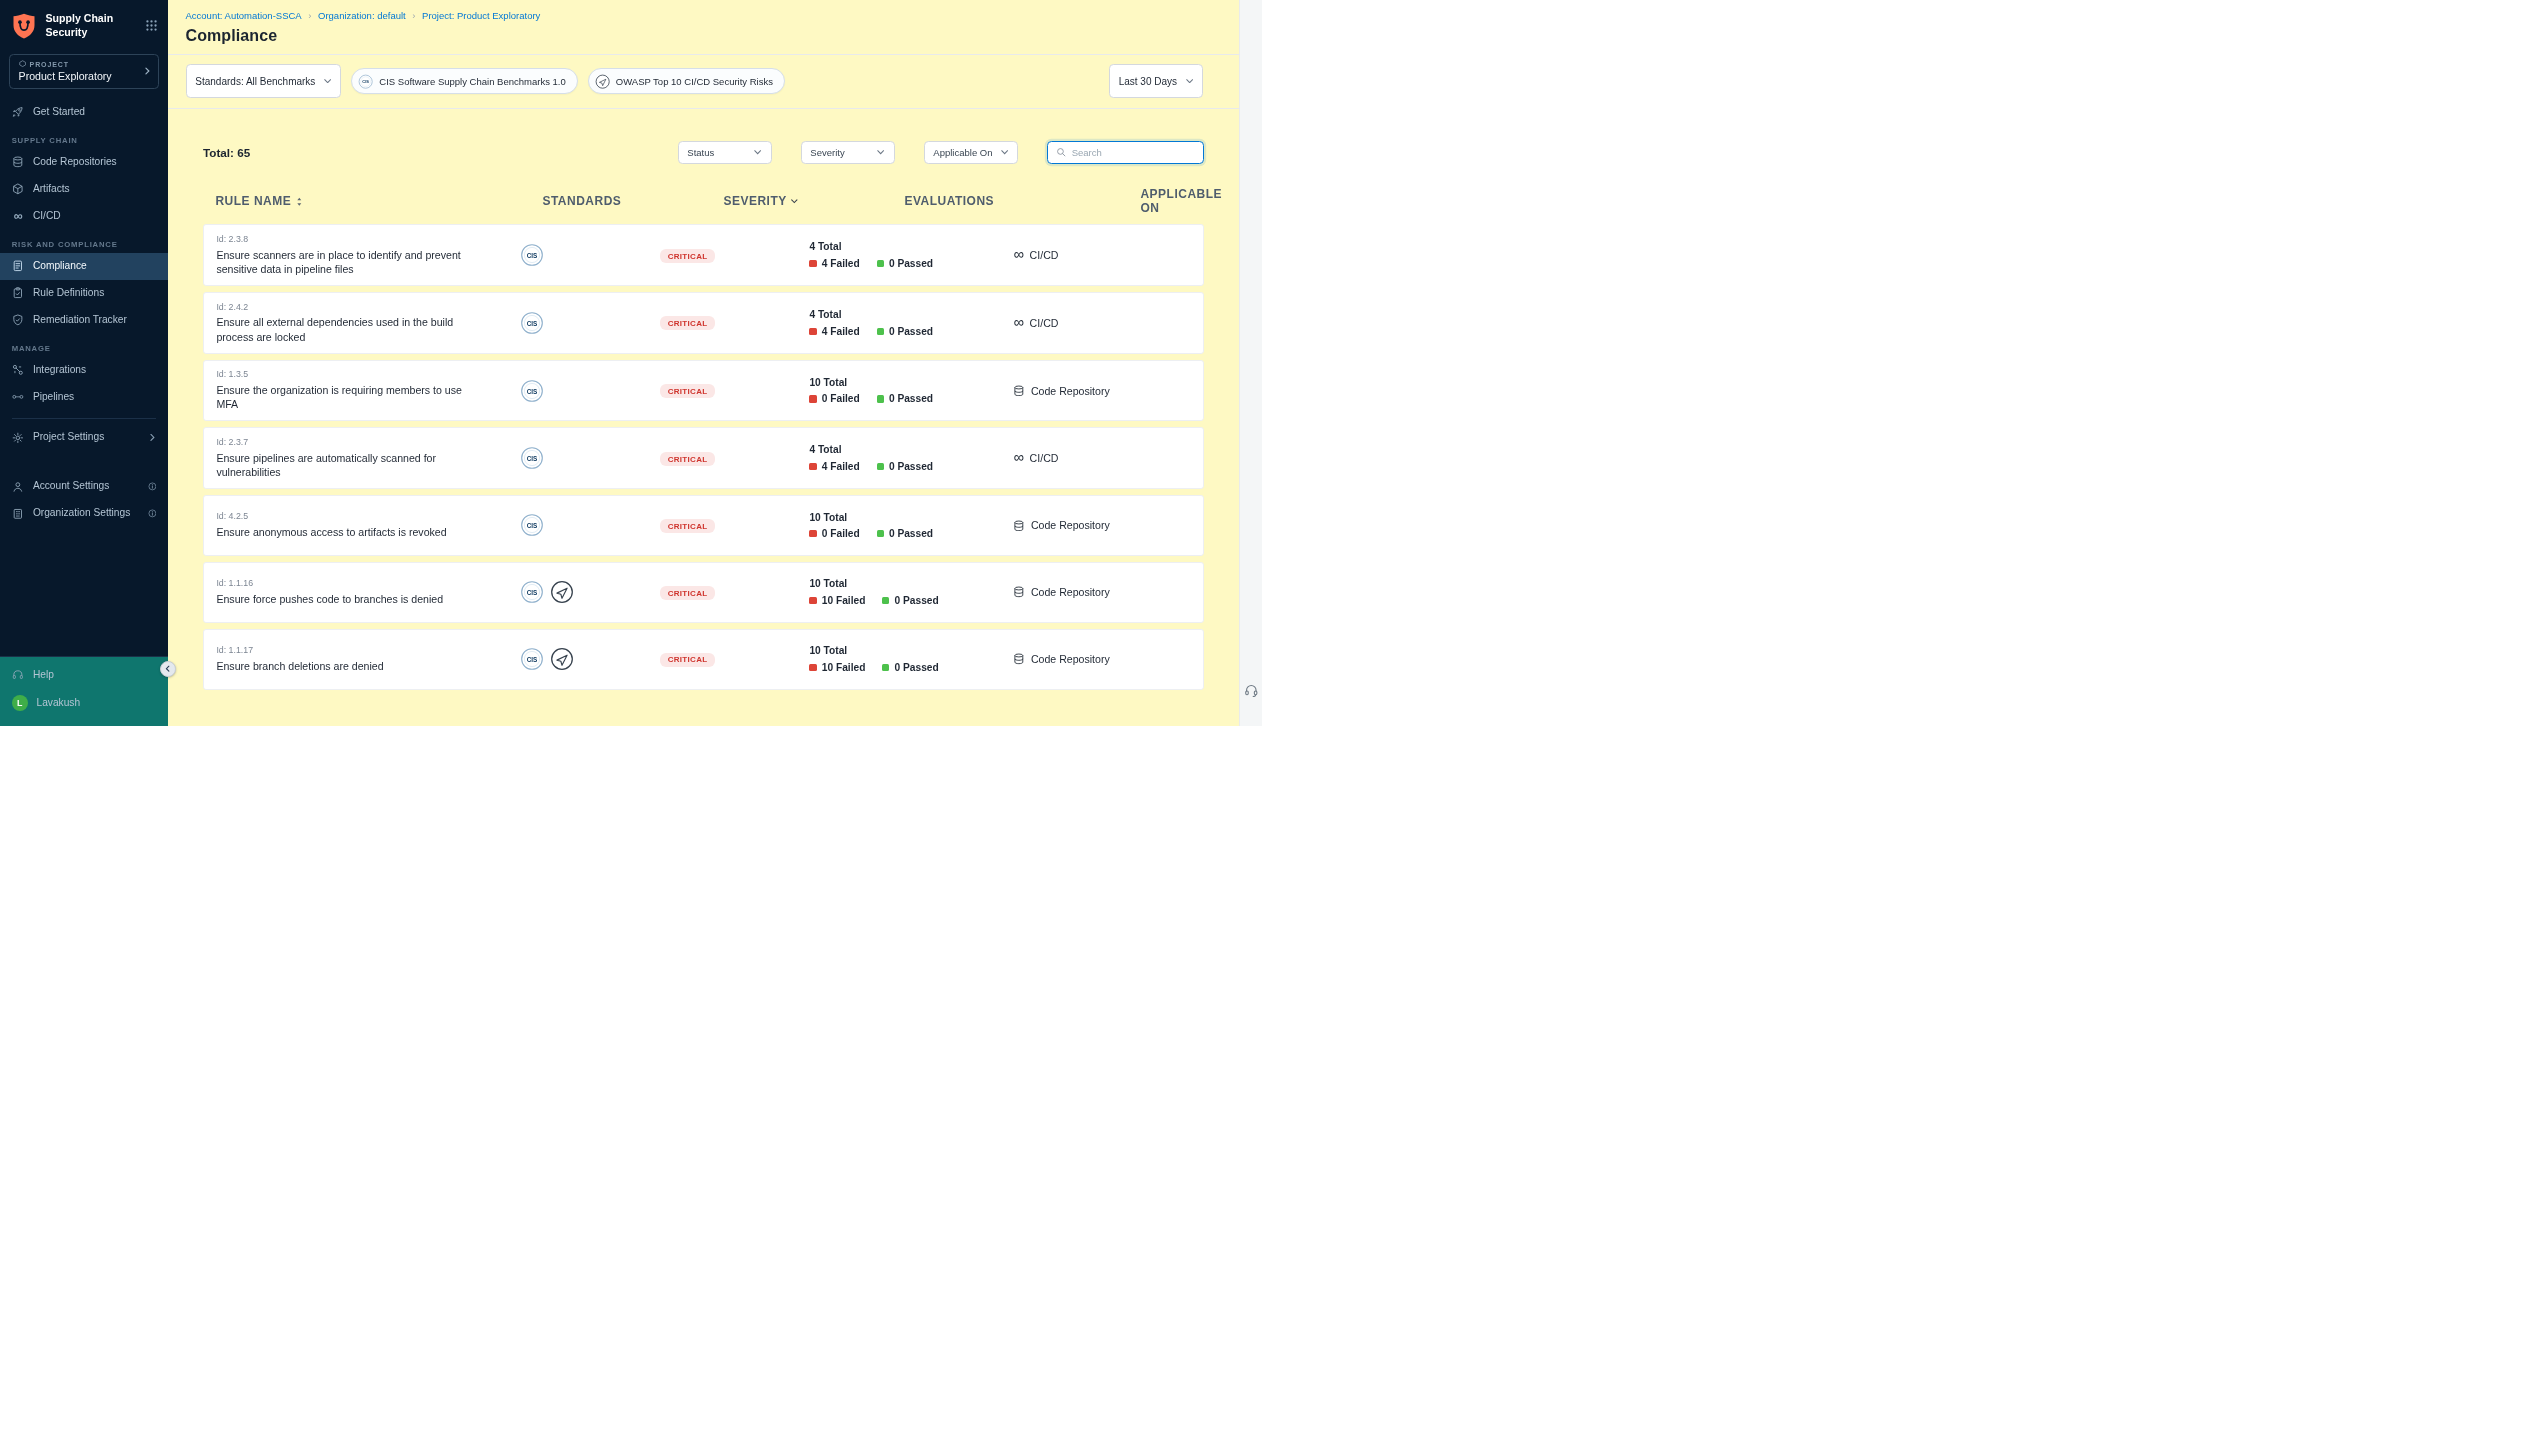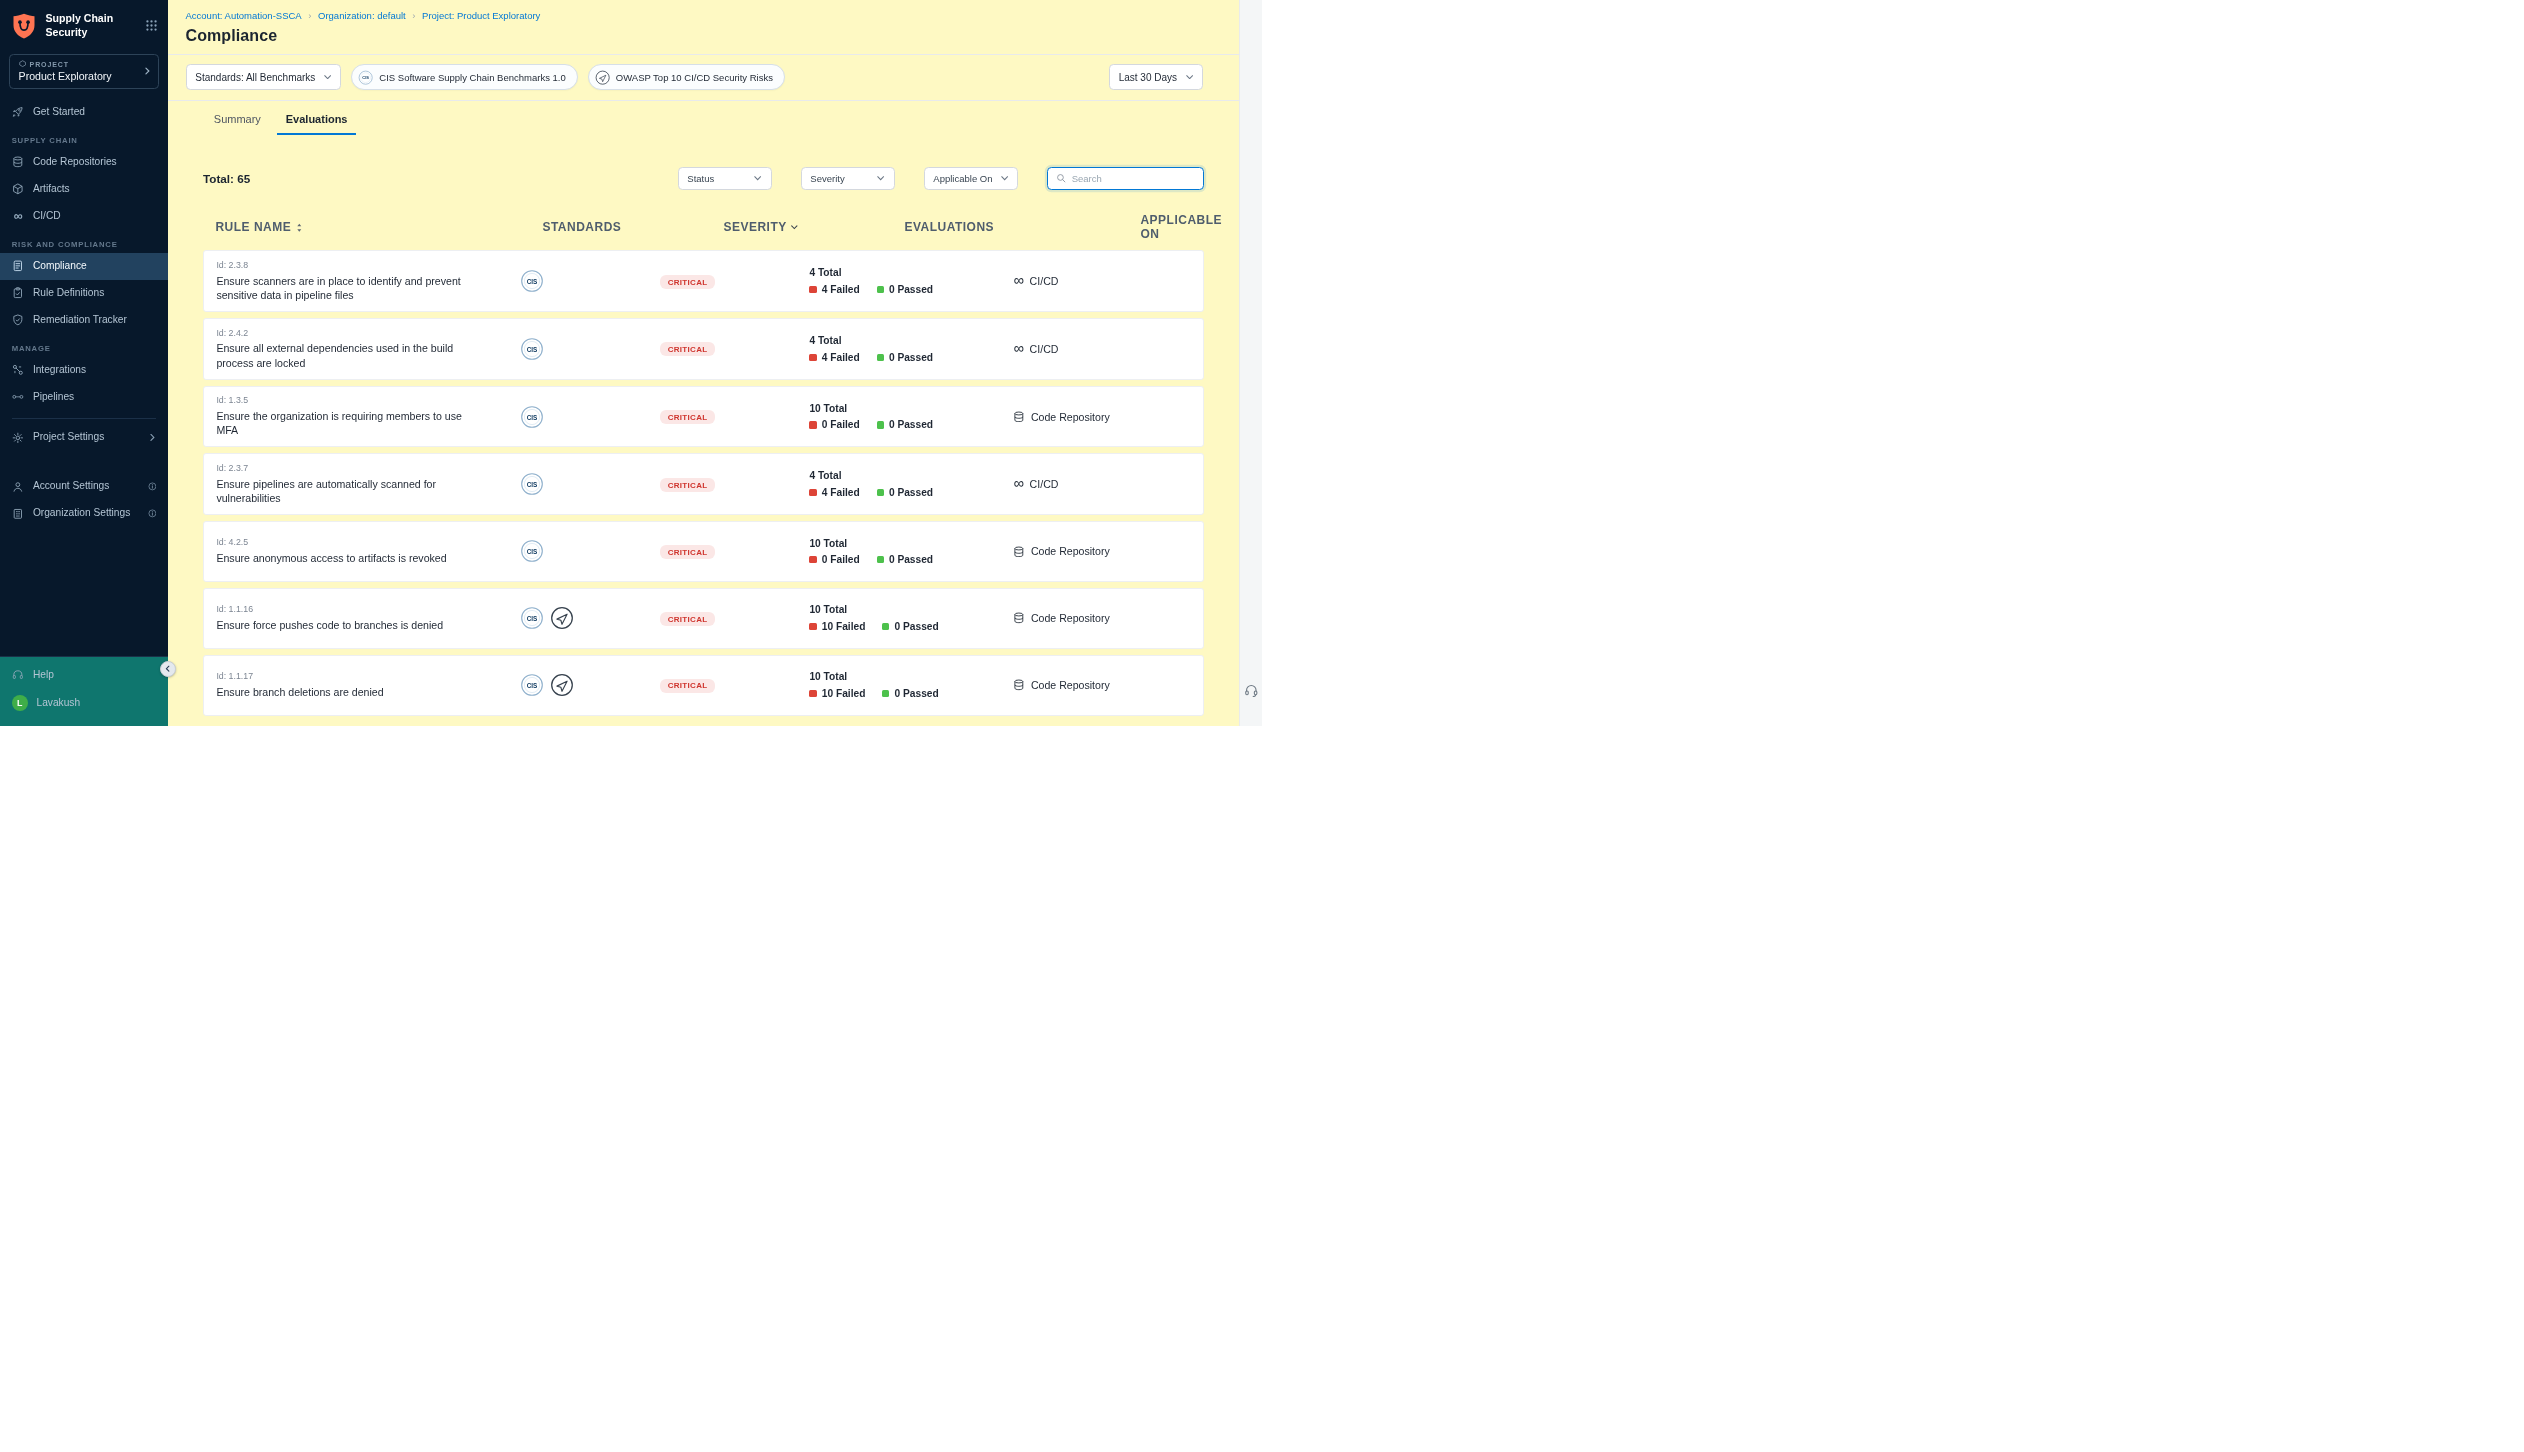--- a/index.html
+++ b/index.html
@@ -37,21 +37,21 @@
   .collapse-handle svg { width:7.3px; height:7.3px; }
 
   
   .main { flex:1; min-width:0; display:flex; flex-direction:column; background:#fef9c3; }
   .page-head { padding:10.2px 17.5px 8.8px; border-bottom:0.7px solid #e8eaec; }
   .breadcrumb { display:flex; align-items:center; gap:6.6px; font-size:9.5px; }
   .breadcrumb a { color:#0278d5; text-decoration:none; cursor:pointer; }
   .bc-sep { color:#9aa4af; } .bc-sep::before { content:"›"; }
   .page-title { font-size:16px; font-weight:700; color:#1c2530; margin-top:5.8px; letter-spacing:0.1px; }
   .filter-bar { display:flex; align-items:center; gap:10.2px; padding:9.5px 17.5px; border-bottom:0.7px solid #e8eaec; }
-  .select { display:inline-flex; align-items:center; gap:8.8px; border:0.7px solid #d4d8de; border-radius:4.4px; padding:0 8.8px; height:26px; font-size:10px; color:#1f2733; background:#fff; cursor:pointer; white-space:nowrap; }
+  .select { display:inline-flex; align-items:center; gap:8.8px; border:0.7px solid #d4d8de; border-radius:4.4px; padding:0 8.8px; height:34px; font-size:10px; color:#1f2733; background:#fff; cursor:pointer; white-space:nowrap; }
   .caret { color:#6b7785; display:flex; } .caret svg { width:7.3px; height:4.4px; }
   .chip { display:inline-flex; align-items:center; gap:5.8px; border:0.7px solid #d6dfe8; background:#fbfdfe; border-radius:13px; padding:0 11px 0 5.8px; height:25.6px; font-size:9.5px; color:#1f2733; cursor:pointer; box-shadow:0 0.7px 1.5px rgba(0,0,0,.04); white-space:nowrap; }
   .chip-icon { display:flex; } .chip-icon svg { width:15.3px; height:15.3px; }
   .date-select { margin-left:auto; margin-right:19px; }
   .tab-bar { display:flex; gap:7.3px; padding:2.9px 17.5px 0 37px; height:34px; align-items:flex-end; }
   .tab { padding:7.3px 8.8px 8px; font-size:11px; color:#4f5662; cursor:pointer; border-bottom:2.2px solid transparent; }
   .tab.active { color:#1c2530; font-weight:700; border-bottom-color:#0278d5; }
   .content { flex:1; padding:0 35px; overflow:hidden; }
   .controls-row { display:flex; align-items:center; margin-top:32px; }
   .total { font-size:11.7px; font-weight:700; color:#1c2530; }
@@ -344,24 +344,20 @@
       <div class="select date-select">
         <span>Last 30 Days</span>
         <span class="caret">
           <svg viewBox="0 0 10 6">
               <path d="M1 1l4 4 4-4" fill="none" stroke="currentColor" stroke-width="1.4" stroke-linecap="round"></path>
             </svg>
         </span>
       </div>
     </div>
 
-    <div class="tab-bar">
-      <div class="tab">Summary</div>
-      <div class="tab active">Evaluations</div>
-    </div>
 
     <div class="content">
 
       <div class="controls-row">
         <div class="total">Total: 65</div>
         <div class="controls">
           <div class="select control-select">
             <span>Status</span>
             <span class="caret">
                 <svg viewBox="0 0 10 6">

